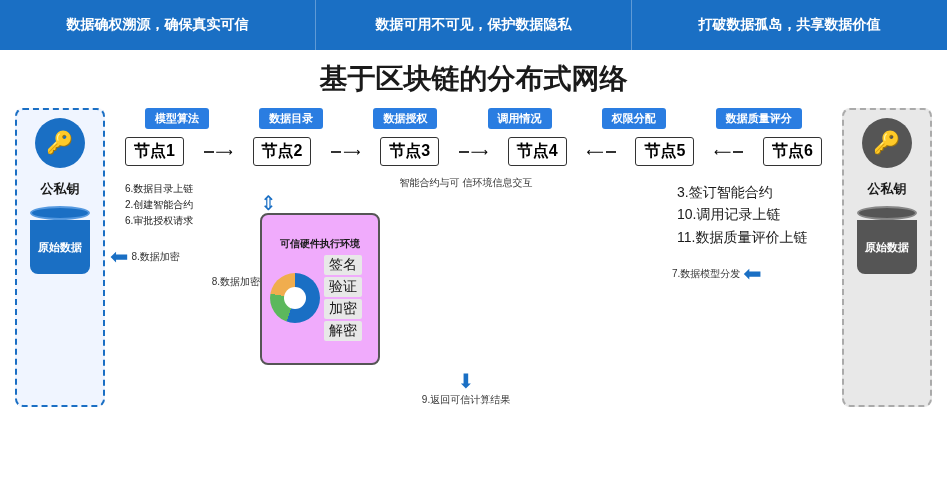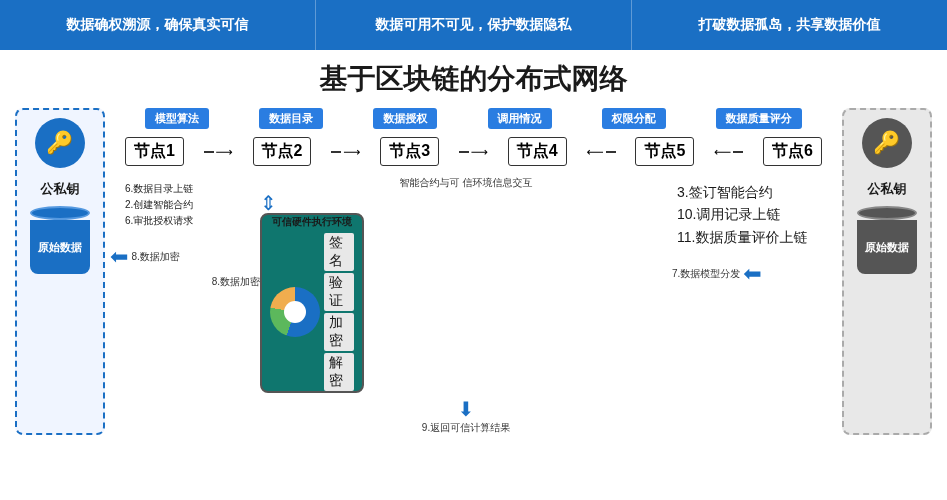--- a/index.html
+++ b/index.html
@@ -172,23 +172,23 @@
       width: 130px;
       font-size: 10px;
       color: #1a1a1a;
       line-height: 1.6;
       padding: 5px;
       flex-shrink: 0;
     }
     .tee-box {
       border: 2px solid #555;
       border-radius: 8px;
-      padding: 0 8px;
-      background: #0f766e;
-      width: 104px;
+      padding: 22px 8px;
+      background: #f0abfc;
+      width: 120px;
     }
     .tee-title {
       font-size: 10px;
       font-weight: bold;
       text-align: center;
       color: #1a1a1a;
       margin-bottom: 4px;
     }
     .tee-inner {
       display: flex;

